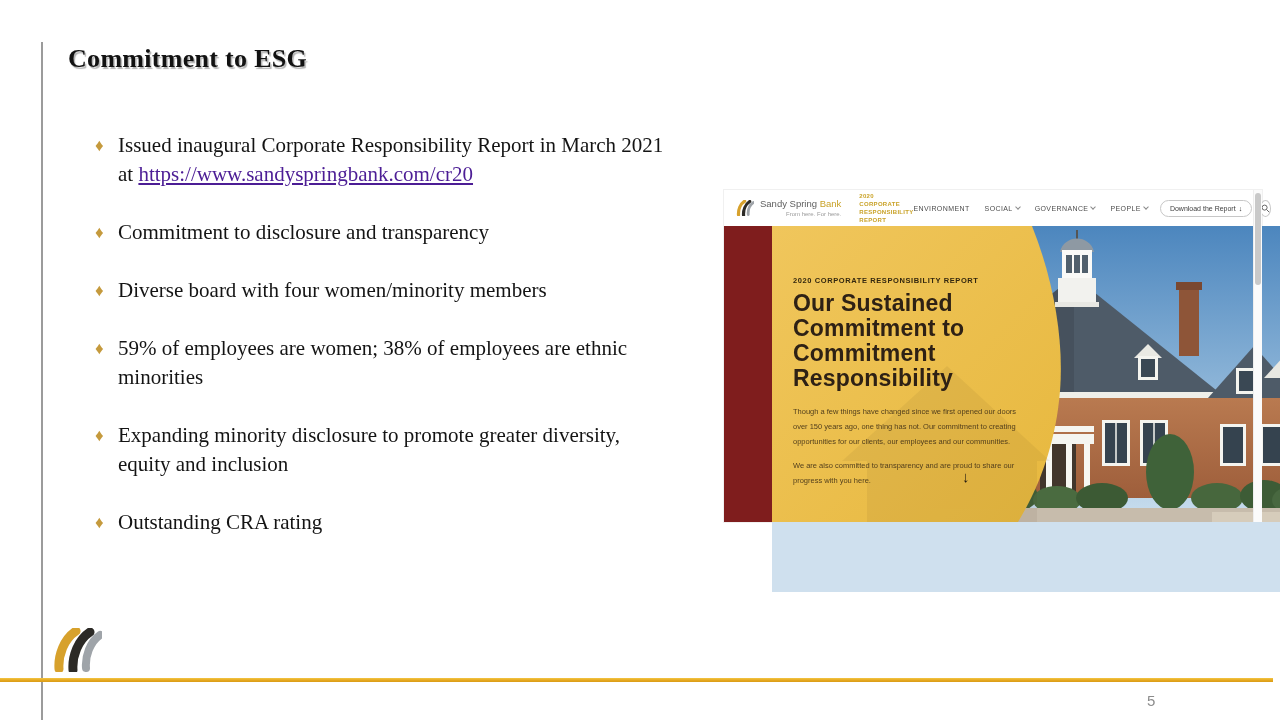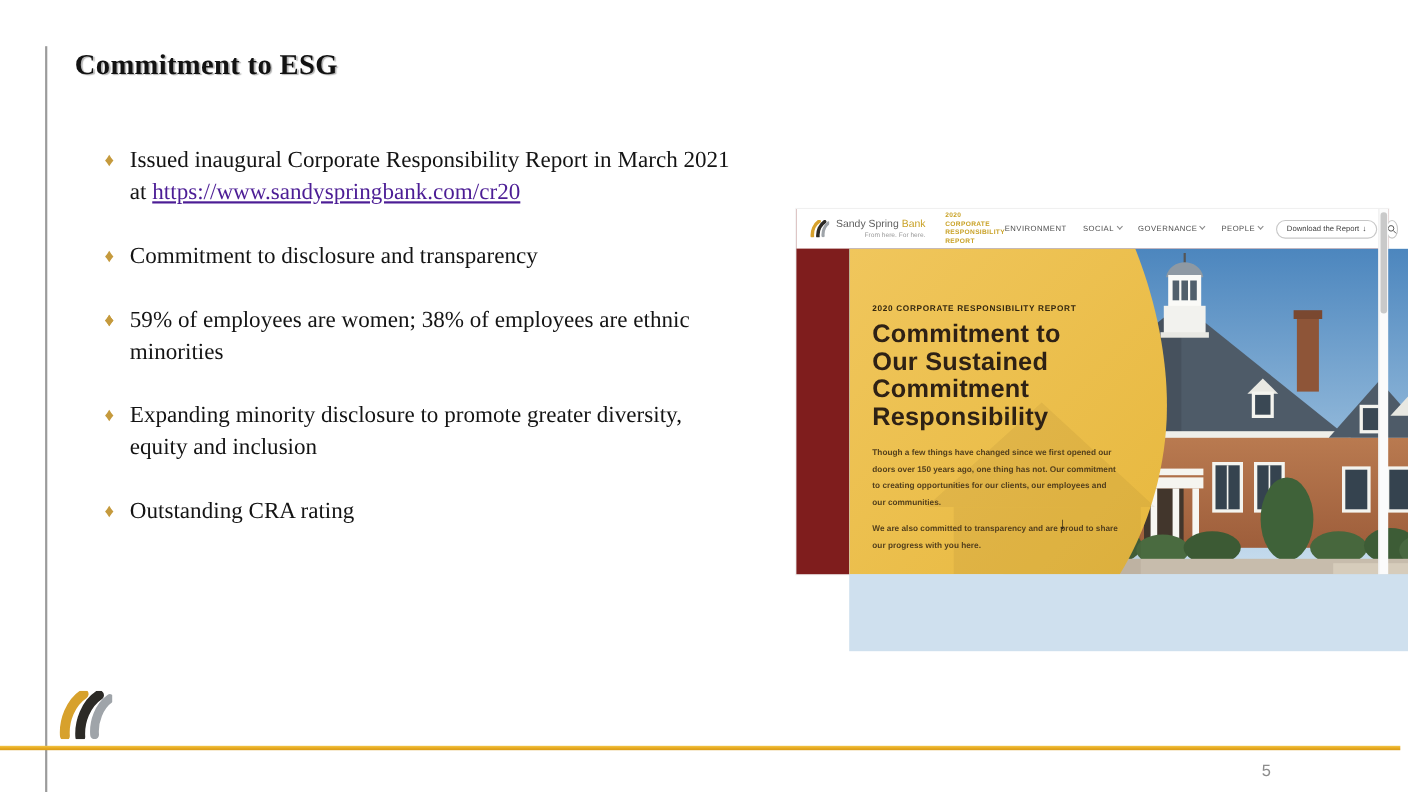--- a/index.html
+++ b/index.html
@@ -52,21 +52,21 @@
   .search-btn { width:17px; height:17px; border:1px solid #c7c7c7; border-radius:50%;
     display:flex; align-items:center; justify-content:center; background:#fff; }
   
   .hero { position:relative; width:100%; height:366px; overflow:hidden; background:#cfe0ee;margin-left:48px; }
   .hero svg.photo { position:absolute; left:0; top:0; }
   .yellow-overlay { position:absolute; left:0; top:0; }
   .hero-copy { position:absolute; left:21px; top:50px; width:232px; color:#2E2115; }
   .eyebrow { font-size:7.5px; font-weight:bold; letter-spacing:.6px; color:#33270F; }
   .h-line { font-size:23px; line-height:25px; font-weight:bold; color:#2E2115; letter-spacing:.2px; }
   .h-group { margin-top:6px; }
-  .hero-p { font-size:7.5px; line-height:15px; color:#54401D; width:226px;font-weight:bold; }
+  .hero-p { font-size:7.5px; line-height:15px; color:#54401D; width:226px; }
   .hero-p.first { margin-top:13px; }
   .hero-p.second { margin-top:9px; }
   .scroll-arrow { position:absolute; left:190px; top:242px; font-size:15px; font-weight:bold; color:#241C12; }
   .scrollbar { position:absolute; right:0; top:0; bottom:0; width:9px; background:#fbfbfb;
     border-left:1px solid #eee; }
   .scroll-thumb { position:absolute; left:1px; top:3px; width:6px; height:92px;
     background:#c9c9c9; border-radius:3px; }
   .hidden-defs { position:absolute; width:0; height:0; overflow:hidden; }
 </style>
 </head>
@@ -90,20 +90,21 @@
     <li>
       <span class="diamond">♦</span>
       <span>Issued inaugural Corporate Responsibility Report in March 2021 at </span><a href="#">https://www.sandyspringbank.com/cr20</a>
     </li>
     <li>
       <span class="diamond">♦</span>
       <span>Commitment to disclosure and transparency</span>
     </li>
     <li>
       <span class="diamond">♦</span>
+      <span>Diverse board with four women/minority members</span>
     </li>
     <li>
       <span class="diamond">♦</span>
       <span>59% of employees are women; 38% of employees are ethnic minorities</span>
     </li>
     <li>
       <span class="diamond">♦</span>
       <span>Expanding minority disclosure to promote greater diversity, equity and inclusion</span>
     </li>
     <li>
@@ -242,22 +243,22 @@
         <path d="M0,0 H260 C282,55 292,115 288,165 C284,215 268,260 246,296 H0 Z" fill="url(#yg)"></path>
         <g opacity="0.06">
           <polygon points="70,235 175,140 278,235" fill="#3a2a10"></polygon>
           <rect x="95" y="235" width="170" height="61" fill="#3a2a10"></rect>
         </g>
       </svg>
 
       <div class="hero-copy">
         <div class="eyebrow">2020 CORPORATE RESPONSIBILITY REPORT</div>
         <div class="h-group">
+          <div class="h-line">Our Sustained</div>
           <div class="h-line">Commitment to</div>
-          <div class="h-line">Our Sustained</div>
           <div class="h-line">Commitment</div>
           <div class="h-line">Responsibility</div>
         </div>
         <p class="hero-p first">Though a few things have changed since we first opened our doors over 150 years ago, one thing has not. Our commitment to creating opportunities for our clients, our employees and our communities.</p>
         <p class="hero-p second">We are also committed to transparency and are proud to share our progress with you here.</p>
       </div>
       <div class="scroll-arrow">↓</div>
     </div>
 
     <div class="scrollbar">

